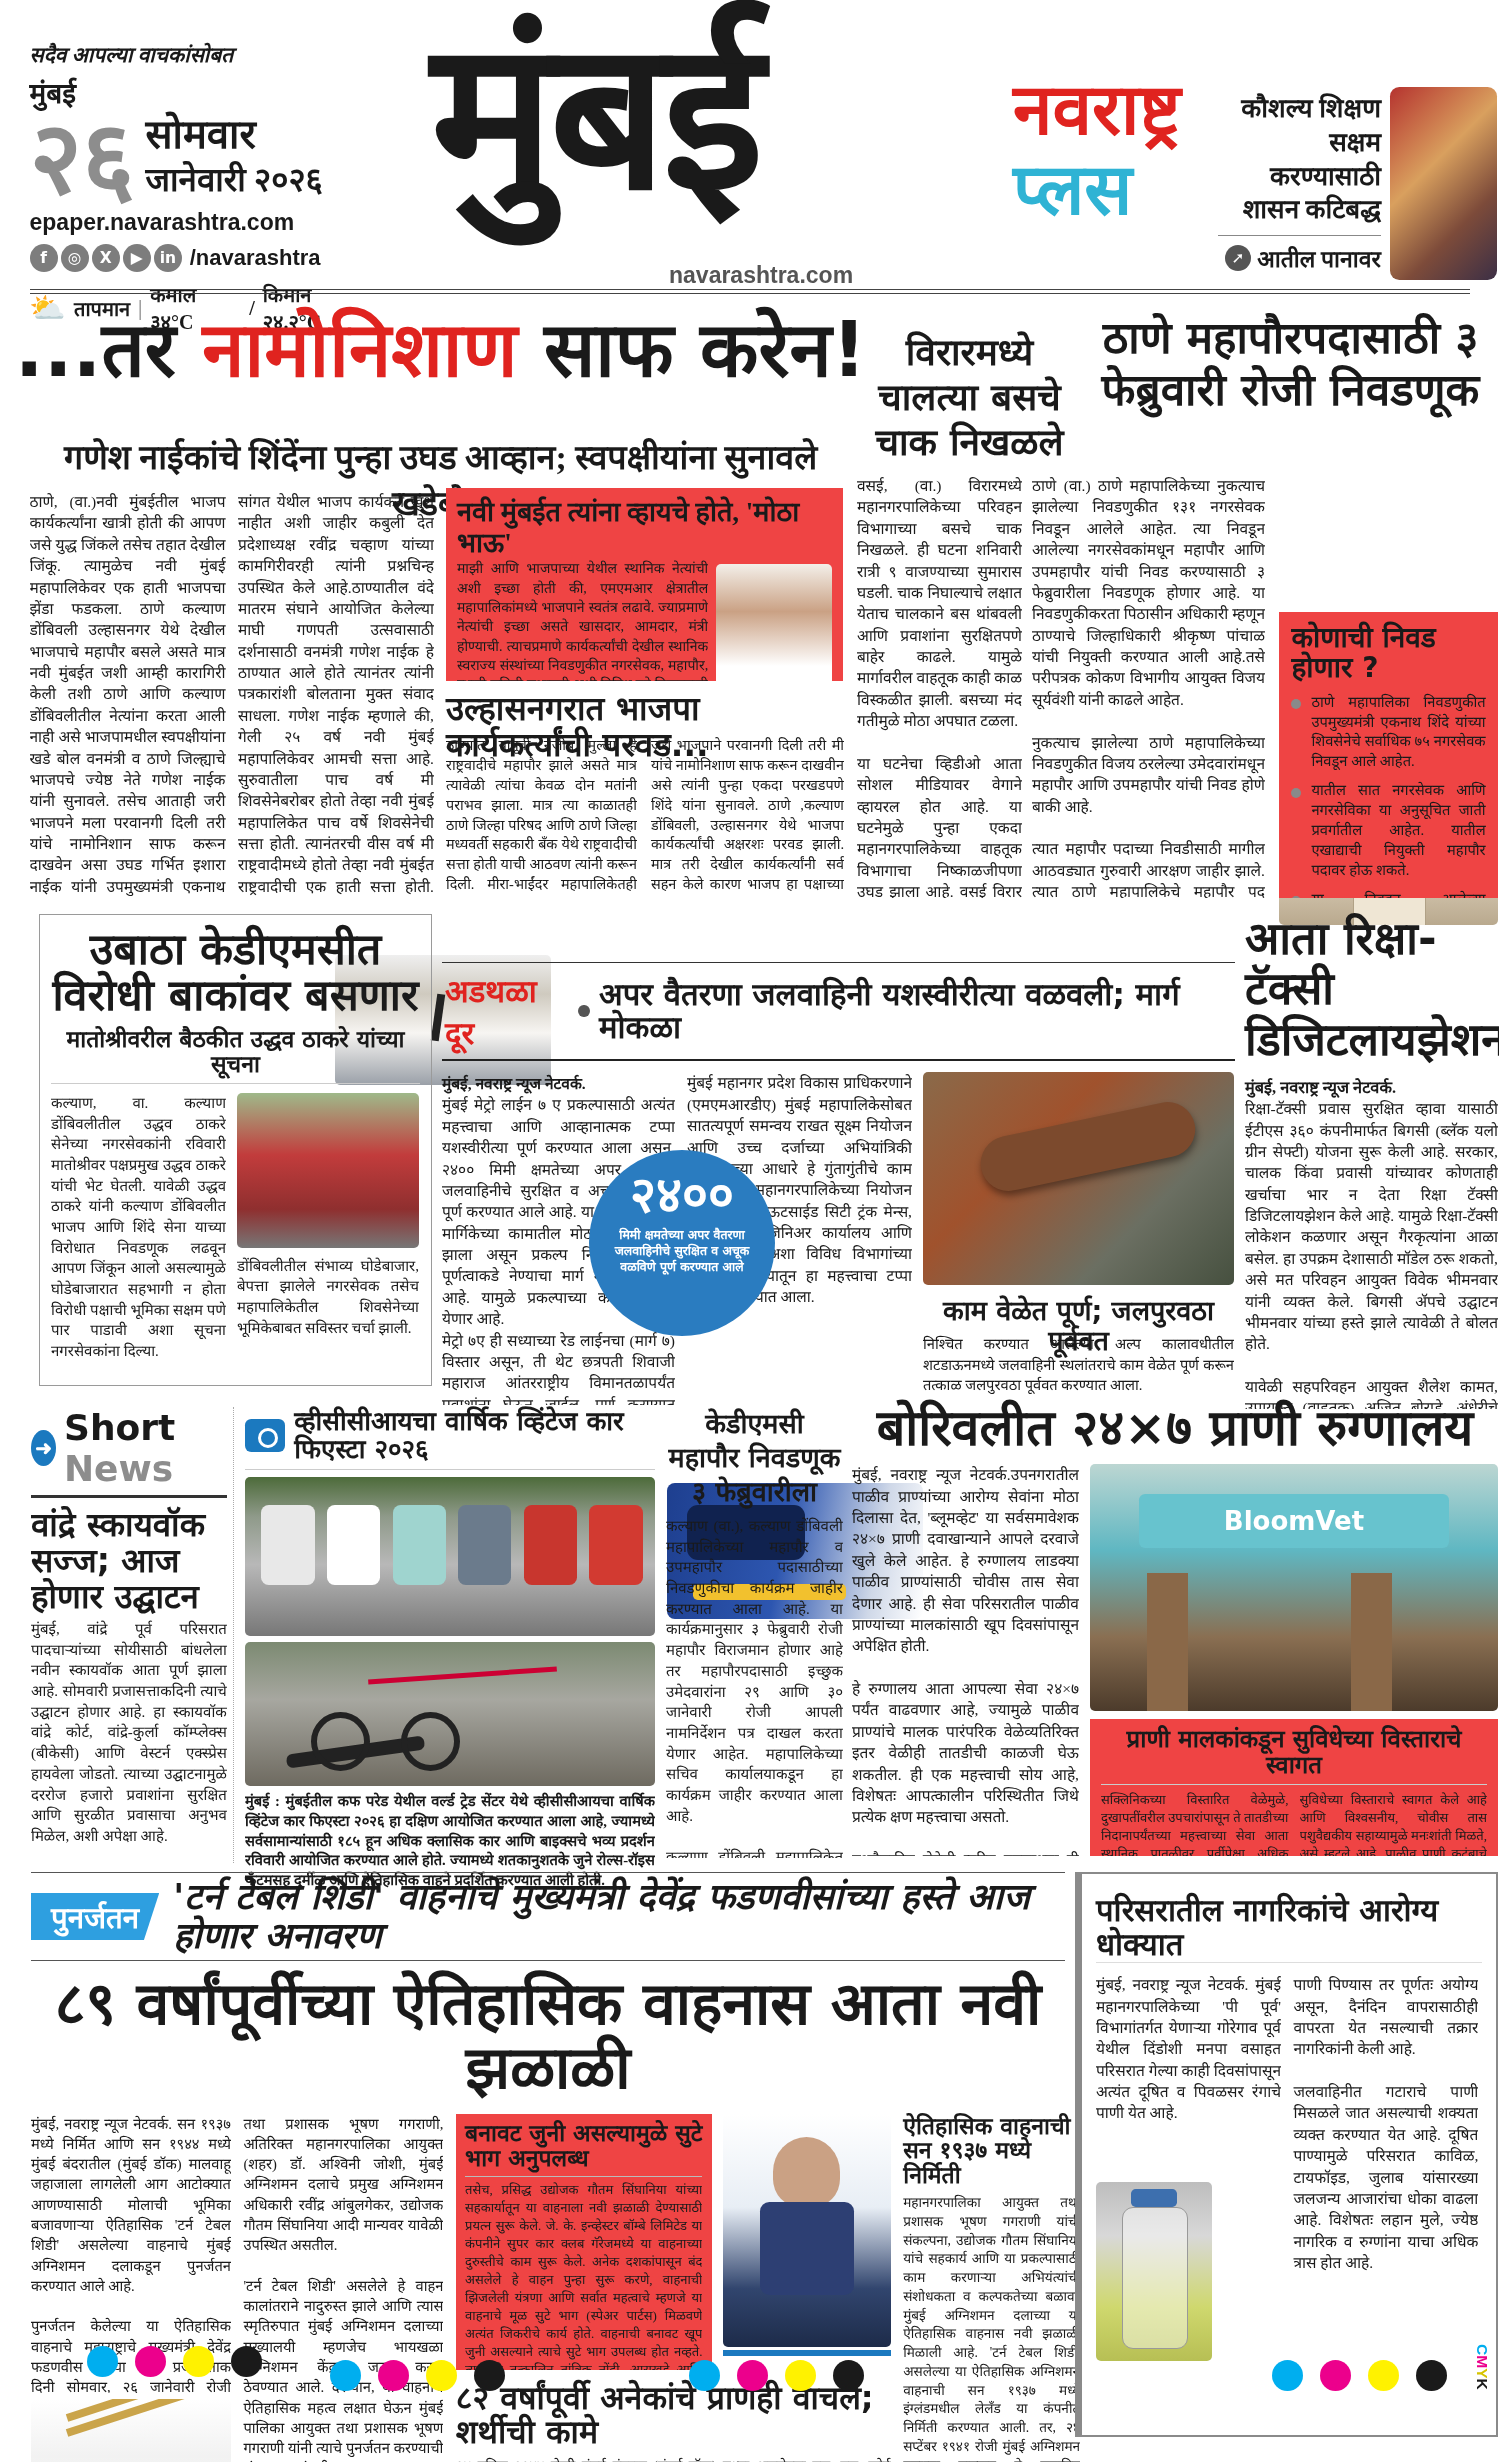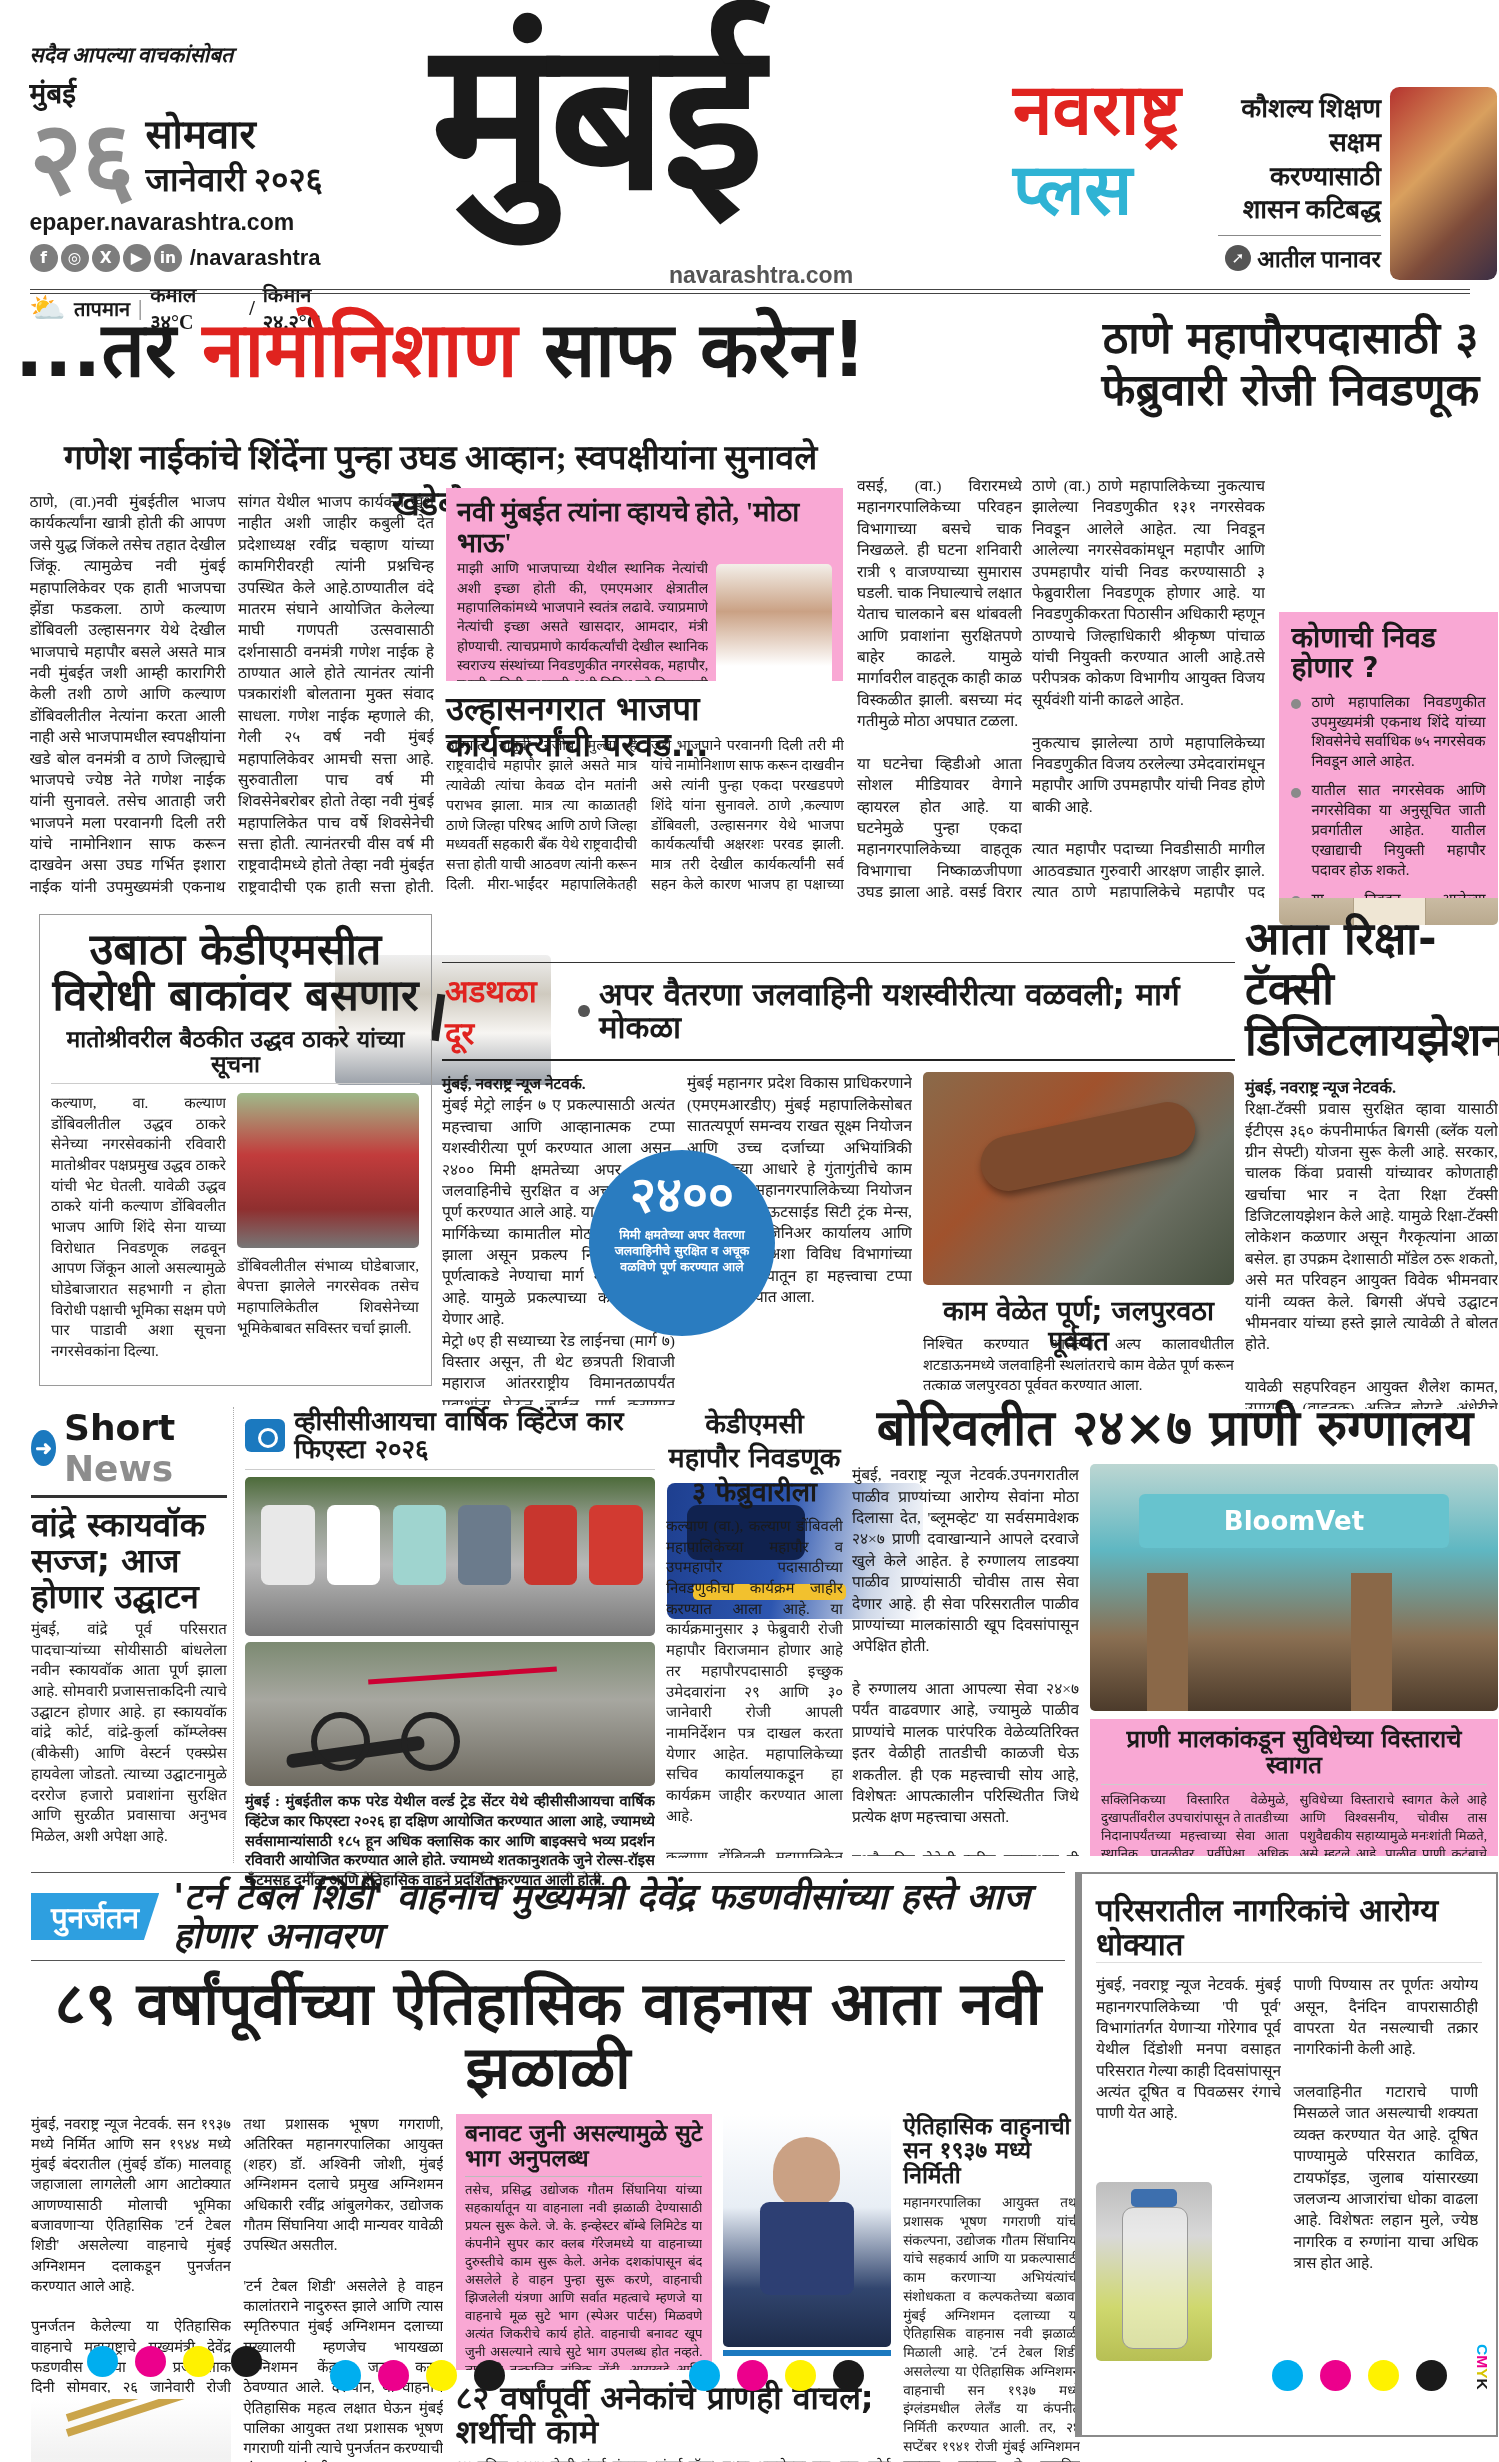--- a/index.html
+++ b/index.html
@@ -6,21 +6,21 @@
   .page{position:relative;width:1500px;height:2462px;background:#ffffff;margin:0 auto;
         font-family:"Liberation Serif","DejaVu Serif",serif;color:#1a1a1a;overflow:hidden;}
   .abs{position:absolute;}
   .ctr{text-align:center;}
   .rt{text-align:right;}
   .bold{font-weight:bold;}
   .body-txt{white-space:pre-line;font-size:15.5px;line-height:1.38;text-align:justify;overflow:hidden;}
   .headline{font-family:"DejaVu Sans","Liberation Sans",sans-serif;font-weight:bold;line-height:1.08;}
   .photo{background:#d8d8d8;border-radius:5px;position:relative;overflow:hidden;}
   .cap{font-size:14.7px;font-weight:bold;line-height:1.35;text-align:justify;}
-  .graybox{background:#f9a8d4;}
+  .graybox{background:#ef4444;}
   .dot{border-radius:50%;display:inline-block;}
   
   .mh-tag{font-size:21px;font-weight:bold;font-style:italic;}
   .mh-ed{font-size:28px;font-weight:bold;margin-top:4.7px;}
   .mh-day{font-size:101px;font-weight:bold;color:#8d8d8d;line-height:.9;}
   .mh-wk{font-size:40px;font-weight:bold;line-height:1.05;}
   .mh-rest{font-size:33px;font-weight:bold;}
   .mh-url{font-size:23px;font-family:"Liberation Sans",sans-serif;font-weight:bold;}
   .soc{width:28px;height:28px;border-radius:50%;background:#7d7d7d;color:#fff;display:inline-flex;
        align-items:center;justify-content:center;font-family:"DejaVu Sans",sans-serif;font-size:15.5px;font-weight:bold;margin-right:3.1px;}
@@ -122,20 +122,21 @@
 
   <div class="abs headline" style="left:446px;top:691px;width:397px;font-size:33px;">उल्हासनगरात भाजपा कार्यकर्त्यांची परवड...</div>
   <div class="abs body-txt" style="left:446px;top:736px;width:191px;height:155px;font-size:14.4px;">ठाण्यात यापूर्वी नजीब मुल्ला हे राष्ट्रवादीचे महापौर झाले असते मात्र त्यावेळी त्यांचा केवळ दोन मतांनी पराभव झाला. मात्र त्या काळातही ठाणे जिल्हा परिषद आणि ठाणे जिल्हा मध्यवर्ती सहकारी बँक येथे राष्ट्रवादीची सत्ता होती याची आठवण त्यांनी करून दिली. मीरा-भाईंदर महापालिकेतही राष्ट्रवादीचा महापौर होता असेही त्यांनी सांगितले. त्यामुळे बाले किल्ले कोणाचेही नसतात असे परखडपणे सांगतानाच मला आता</div>
   <div class="abs body-txt" style="left:651px;top:736px;width:193px;height:155px;font-size:14.4px;">जरी भाजपाने परवानगी दिली तरी मी यांचे नामोनिशाण साफ करून दाखवीन असे त्यांनी पुन्हा एकदा परखडपणे शिंदे यांना सुनावले. ठाणे ,कल्याण डोंबिवली, उल्हासनगर येथे भाजपा कार्यकर्त्यांची अक्षरशः परवड झाली. मात्र तरी देखील कार्यकर्त्यांनी सर्व सहन केले कारण भाजप हा पक्षाच्या आदेशावर चालणारा शिस्तबद्ध कार्यकर्त्यांचा पक्ष आहे, असे कौतुकही त्यांनी केले.</div>
 
   <div class="abs photo" style="left:335px;top:762px;width:216px;height:130px;
        background:linear-gradient(180deg,#efefef 0%,#cfcabf 30%,#f7f5f2 60%,#9aa0a8 100%);">
     <div style="position:absolute;left:46%;top:30%;width:7.8px;height:47px;background:#222;transform:rotate(8deg);"></div>
   </div>
 
+  <div class="abs ctr headline" style="left:857px;top:330px;width:225px;font-size:37px;line-height:1.22;">विरारमध्ये चालत्या बसचे चाक निखळले</div>
   <div class="abs ctr headline" style="left:1087px;top:312px;width:407px;font-size:44px;line-height:1.18;">ठाणे महापौरपदासाठी ३ फेब्रुवारी रोजी निवडणूक</div>
 
   <div class="abs body-txt" style="left:857px;top:475px;width:165px;height:423px;">वसई, (वा.) विरारमध्ये महानगरपालिकेच्या परिवहन विभागाच्या बसचे चाक निखळले. ही घटना शनिवारी रात्री ९ वाजण्याच्या सुमारास घडली. चाक निघाल्याचे लक्षात येताच चालकाने बस थांबवली आणि प्रवाशांना सुरक्षितपणे बाहेर काढले. यामुळे मार्गावरील वाहतूक काही काळ विस्कळीत झाली. बसच्या मंद गतीमुळे मोठा अपघात टळला.
 
 या घटनेचा व्हिडीओ आता सोशल मीडियावर वेगाने व्हायरल होत आहे. या घटनेमुळे पुन्हा एकदा महानगरपालिकेच्या वाहतूक विभागाचा निष्काळजीपणा उघड झाला आहे. वसई विरार महानगरपालिकेचा वाहतूक विभाग शहराच्या विविध भागात वाहतूक सेवा पुरवतो. प्रवाशांची वाढती संख्या पाहता ही सेवा अपुरी आहे.
 
 सध्या पालिकेच्या वाहतूक विभागाकडे १३४ बस आहेत, ज्यामध्ये ९४ डिझेल आणि ४० इलेक्ट्रिक बस आहेत. या बसेस शहरात ३६ मार्गांवर धावतात. दररोज अंदाजे २,२०० फेऱ्या होतात, ज्यातून अंदाजे ६५ ते ७० हजार प्रवासी प्रवास करतात.</div>
   <div class="abs body-txt" style="left:1032px;top:475px;width:233px;height:423px;">ठाणे (वा.) ठाणे महापालिकेच्या नुकत्याच झालेल्या निवडणुकीत १३१ नगरसेवक निवडून आलेले आहेत. त्या निवडून आलेल्या नगरसेवकांमधून महापौर आणि उपमहापौर यांची निवड करण्यासाठी ३ फेब्रुवारीला निवडणूक होणार आहे. या निवडणुकीकरता पिठासीन अधिकारी म्हणून ठाण्याचे जिल्हाधिकारी श्रीकृष्ण पांचाळ यांची नियुक्ती करण्यात आली आहे.तसे परीपत्रक कोकण विभागीय आयुक्त विजय सूर्यवंशी यांनी काढले आहेत.
 
 नुकत्याच झालेल्या ठाणे महापालिकेच्या निवडणुकीत विजय ठरलेल्या उमेदवारांमधून महापौर आणि उपमहापौर यांची निवड होणे बाकी आहे.

